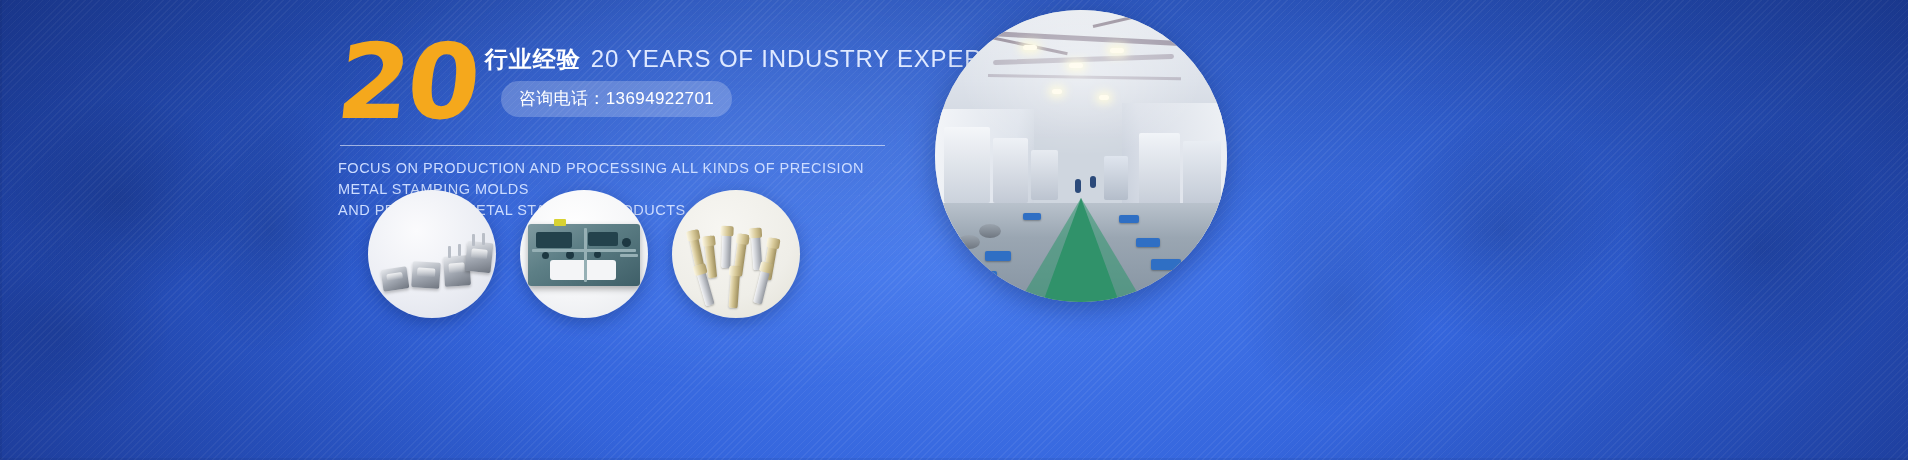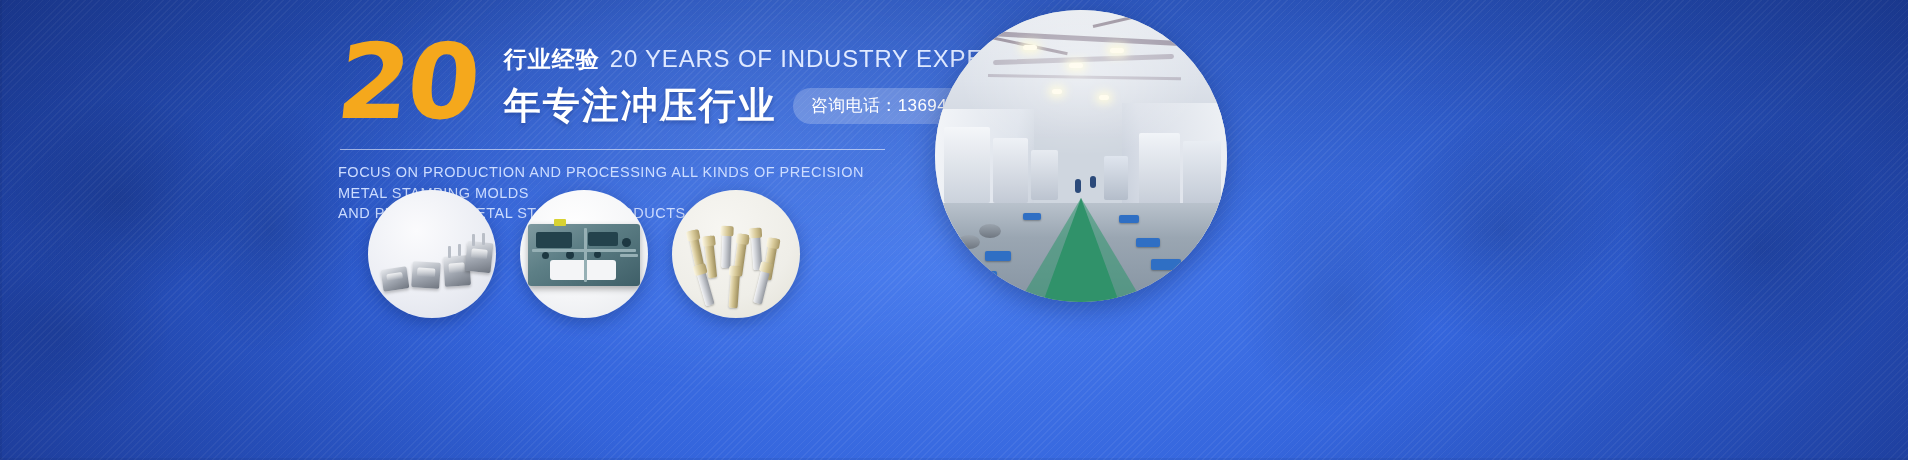--- a/index.html
+++ b/index.html
@@ -66,21 +66,21 @@
     font-family:"DejaVu Sans", sans-serif;
     font-weight:700;
     font-size:104px;
     line-height:.86;
     letter-spacing:-3px;
     color:#f5a81c;
     transform:skewX(-6deg);
     margin-top:2px;
   }
 
-  .headline-text{ margin-left:27px; padding-top:8px; }
+  .headline-text{ margin-left:8px; padding-top:8px; }
 
   .line1{ display:flex; align-items:baseline; white-space:nowrap; }
   .cn-small{
     font-family:"DejaVu Sans", sans-serif;
     font-weight:700;
     font-size:23px;
     color:#ffffff;
     letter-spacing:1px;
   }
   .en-big{
@@ -233,21 +233,20 @@
     <div class="headline">
       <div class="big20">20</div>
 
       <div class="headline-text">
         <div class="line1">
           <span class="cn-small">行业经验</span>
           <span class="en-big">20 YEARS OF INDUSTRY EXPERIENCE</span>
         </div>
 
         <div class="line2">
-          <span class="cn-big">年专注冲压行业</span>
           <span class="phone-pill">咨询电话：13694922701</span>
         </div>
       </div>
     </div>
 
     <div class="rule"></div>
 
     <div class="subcopy">
       <div>FOCUS ON PRODUCTION AND PROCESSING ALL KINDS OF PRECISION METAL STAMPING MOLDS</div>
       <div>AND PRECISION METAL STAMPING PRODUCTS</div>

